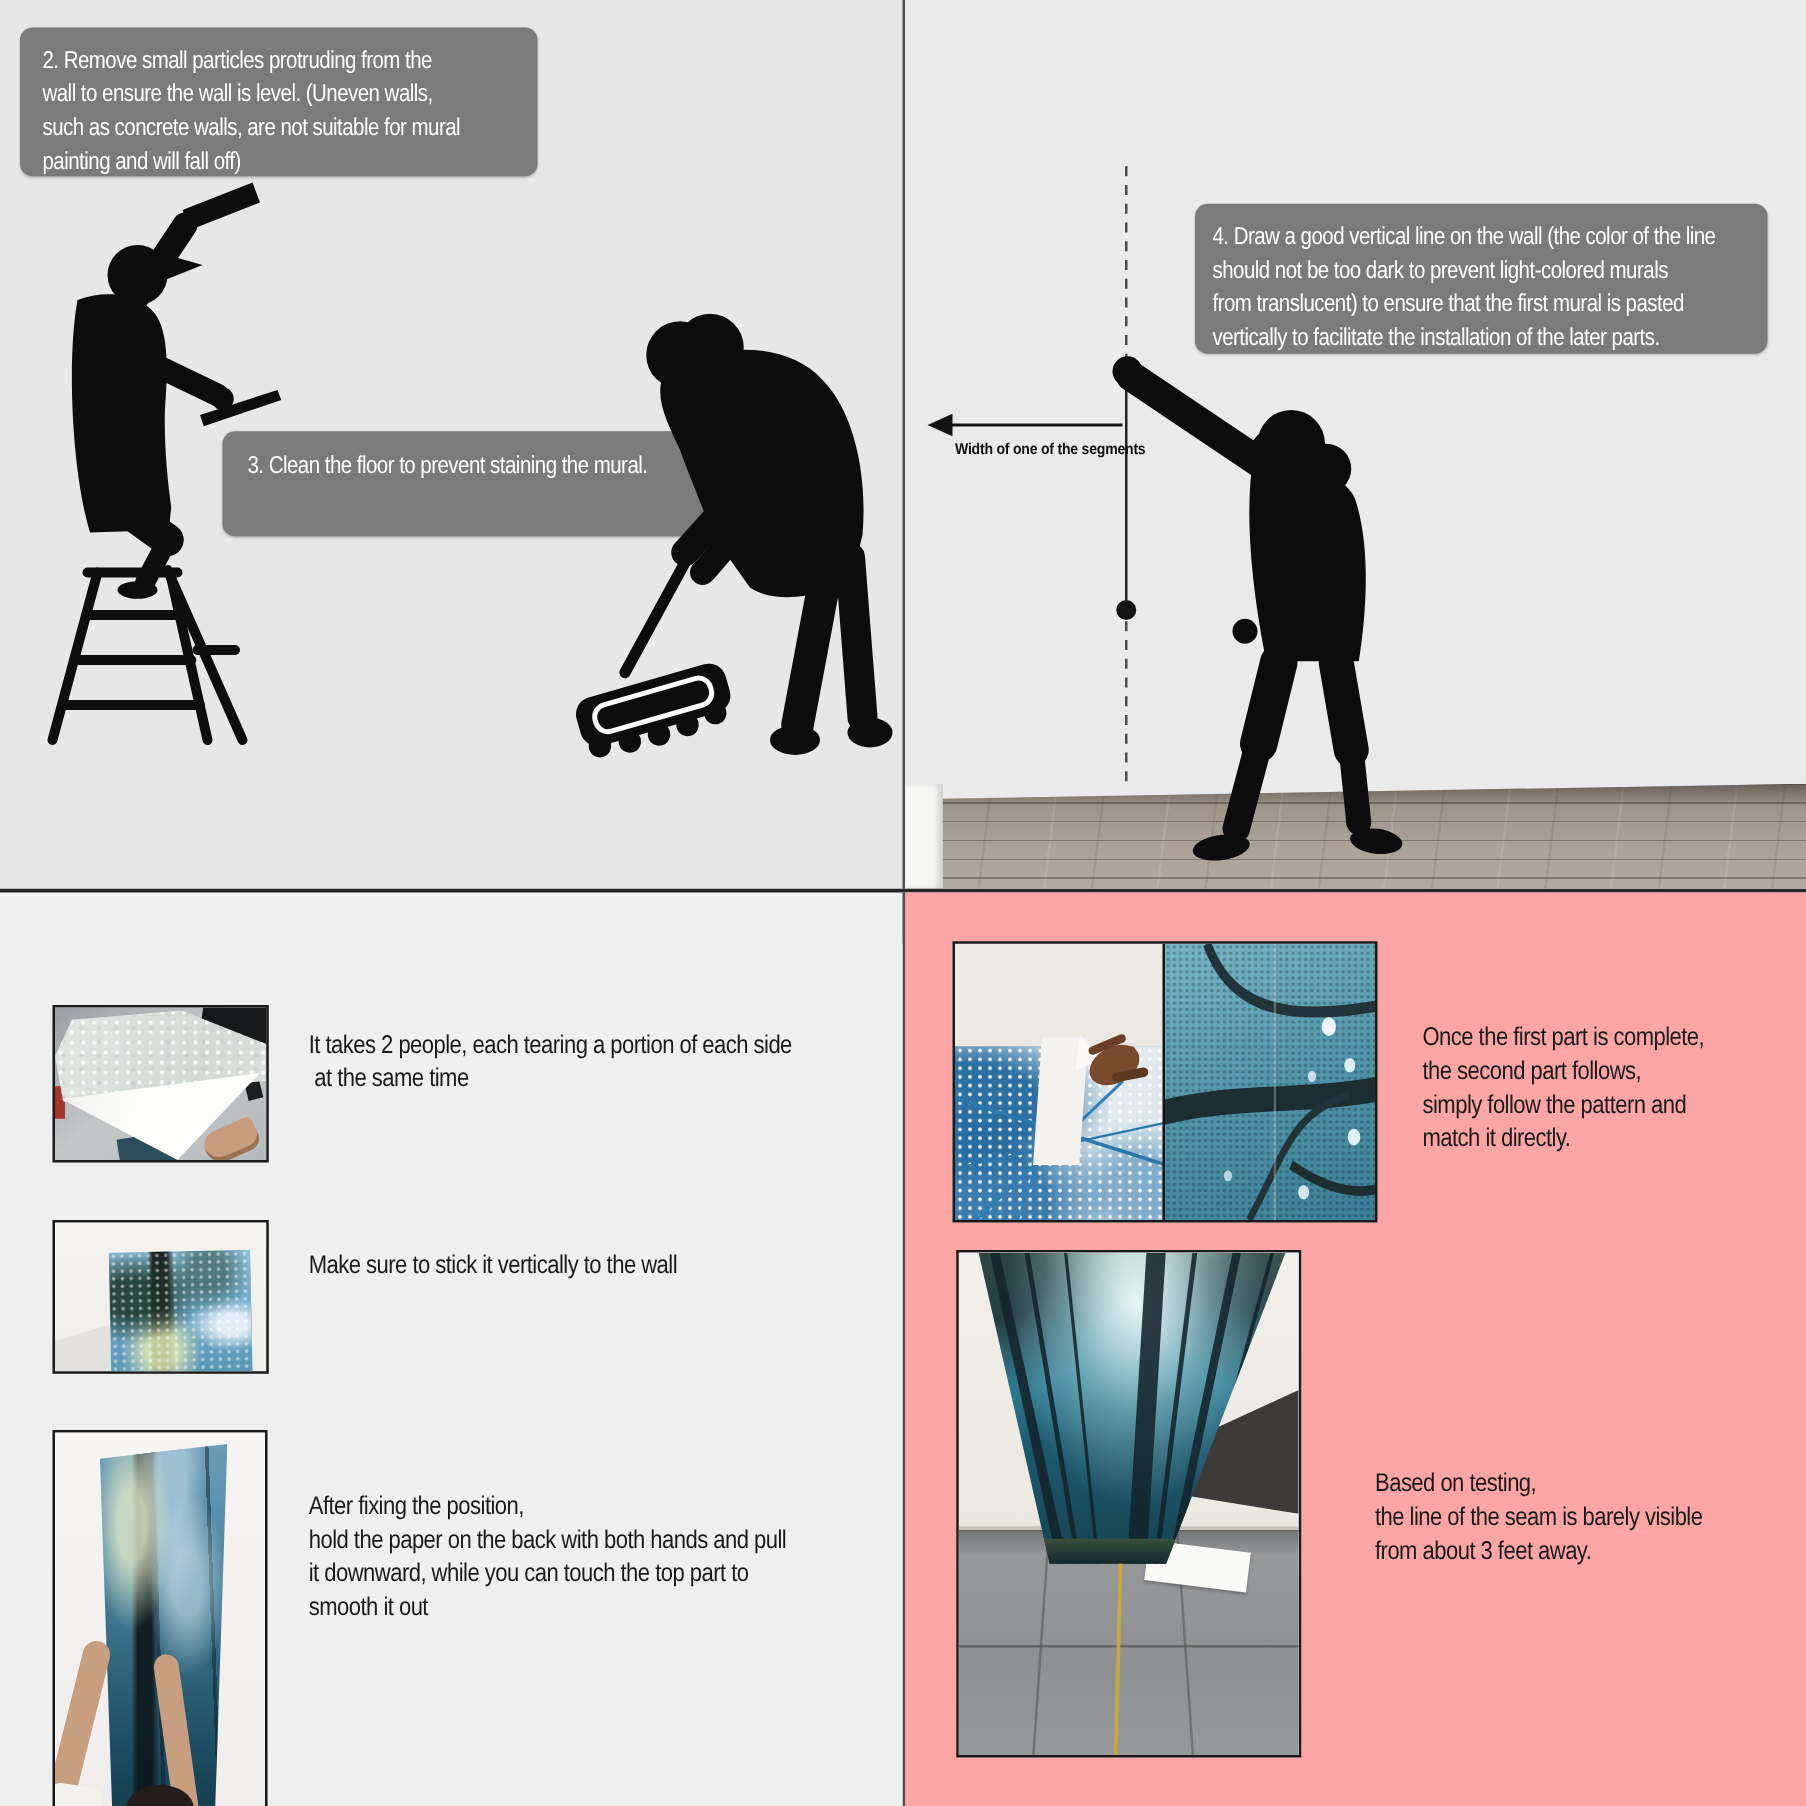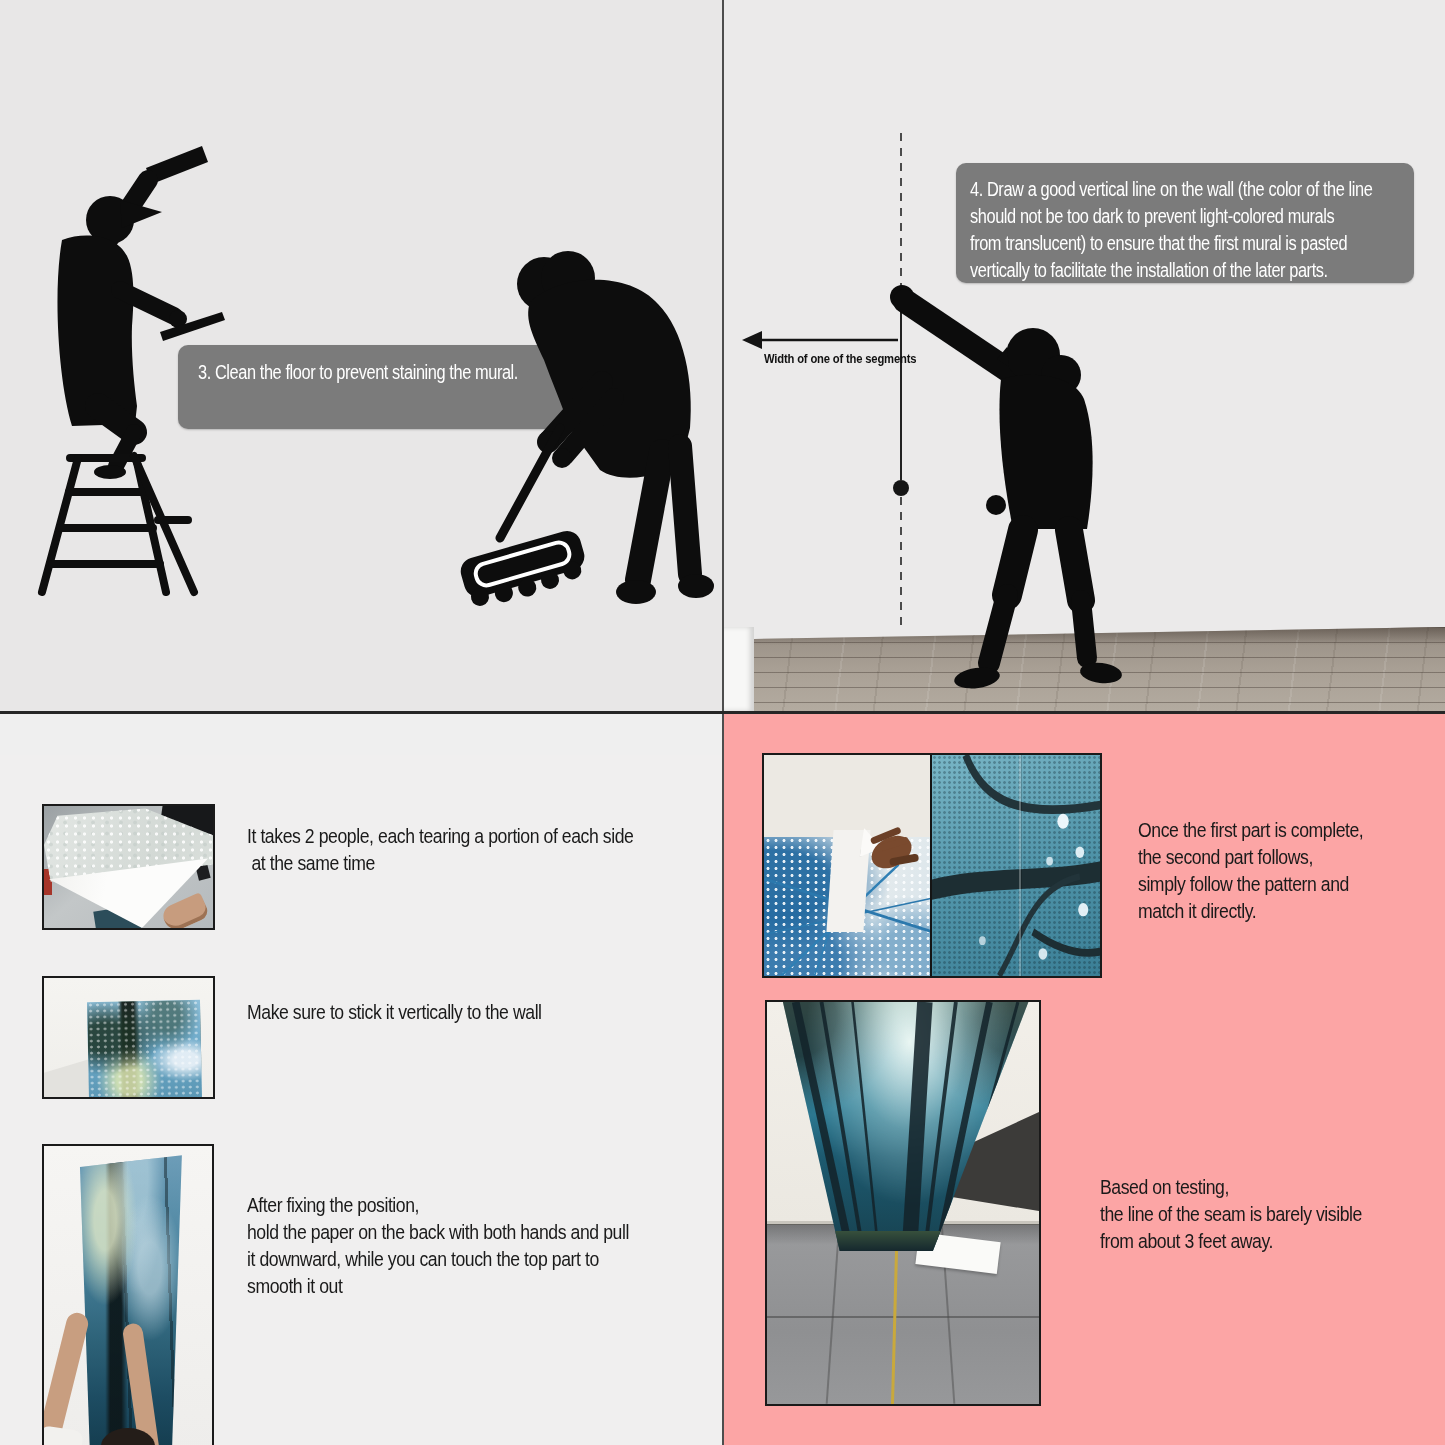--- a/index.html
+++ b/index.html
@@ -140,20 +140,26 @@
   .pb-sheet{left:55%;top:58.5%;width:30%;height:8%;background:#fafaf8;transform:rotate(7deg);
     box-shadow:0 2px 3px rgba(0,0,0,.25);}
   .pb-tape{left:47%;top:62%;bottom:0;width:3px;background:#c9a93c;transform:rotate(1.5deg);transform-origin:top;}
 </style>
 </head>
 <body>
 
 <div class="canvas">
 
   <section class="quad q-tl">
+    <div class="gbox box2">
+      <span class="boxtext">2. Remove small particles protruding from the
+wall to ensure the wall is level. (Uneven walls,
+such as concrete walls, are not suitable for mural
+painting and will fall off)</span>
+    </div>
 
     <svg class="silhouette" style="left:8px;top:140px" width="240" height="475" viewBox="0 0 240 475">
       <g fill="#0d0d0d" stroke="#0d0d0d" stroke-linecap="round">
         <polygon points="138,28 194,6 200,22 144,44" stroke="none"></polygon>
         <line x1="140" y1="40" x2="92" y2="112" stroke-width="20"></line>
         <circle cx="102" cy="80" r="24" stroke="none"></circle>
         <polygon points="112,60 154,72 114,88" stroke="none"></polygon>
         <path stroke="none" d="M54,100 C80,90 110,97 119,116 C127,132 126,160 124,186 C123,214 126,244 129,266 L127,284 L64,286 C50,240 45,150 54,100 Z"></path>
         <line x1="112" y1="150" x2="166" y2="176" stroke-width="18"></line>
         <circle cx="170" cy="179" r="9" stroke="none"></circle>

